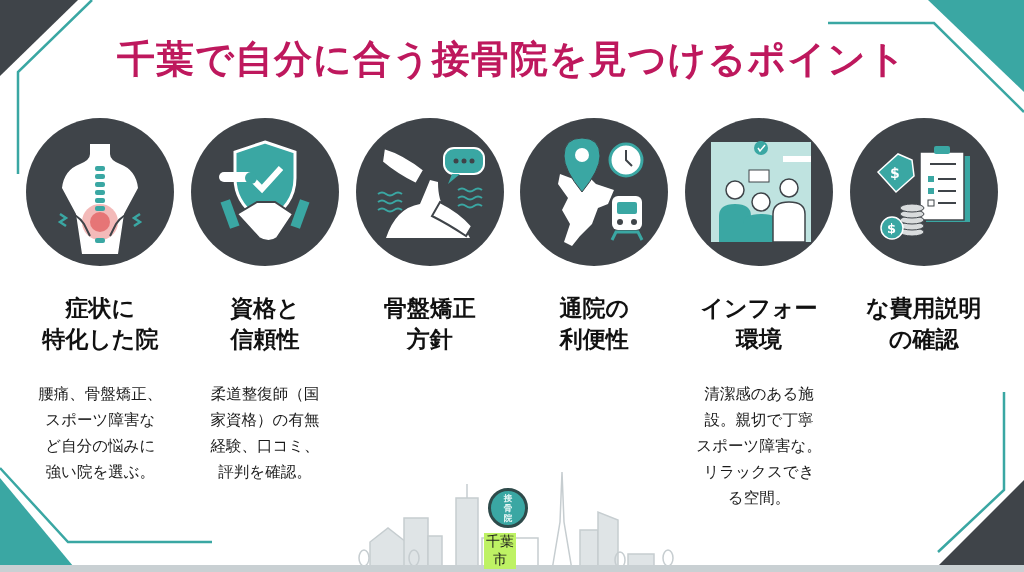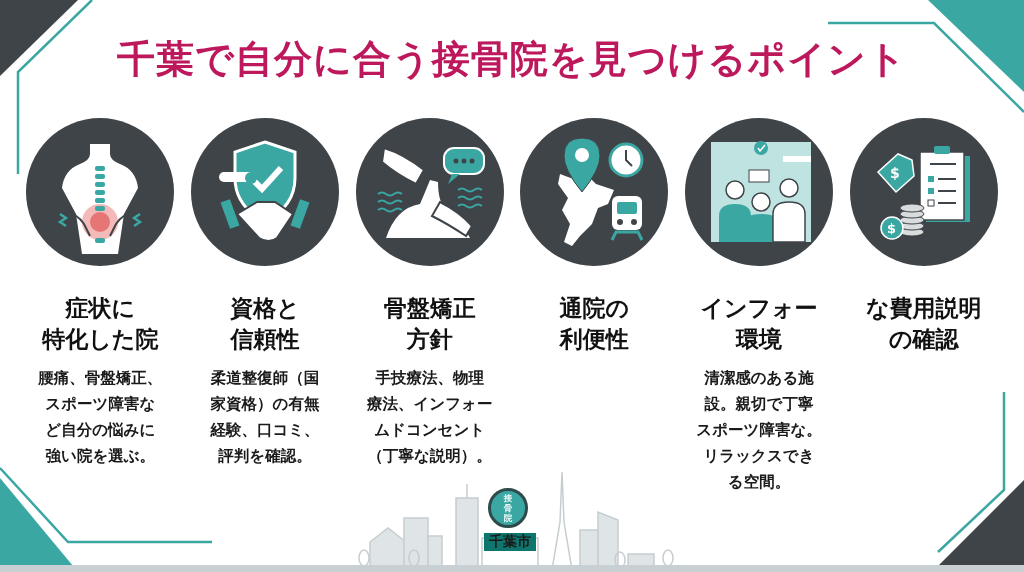--- a/index.html
+++ b/index.html
@@ -20,36 +20,36 @@
     width: 148px; height: 148px; border-radius: 50%;
     background: #3f4449; display: flex; align-items: center; justify-content: center;
     overflow: hidden;
   }
   .icon-circle svg { width: 148px; height: 148px; }
   .card-title {
     margin-top: 27px; text-align: center; font-weight: bold; font-size: 23px; line-height: 31px;
     color: #111111; white-space: pre-line; height: 62px;
   }
   .card-desc {
-    margin-top: 10px; text-align: center; font-weight: bold; font-size: 15.5px; line-height: 26px;
+    margin-top: 26px; text-align: center; font-weight: normal; font-size: 15.5px; line-height: 26px;
     color: #1a1a1a; white-space: pre-line;
   }
 
   .skyline { position: absolute; left: 0; bottom: 0; width: 1024px; height: 110px; }
   .ground { position: absolute; left: 0; bottom: 0; width: 1024px; height: 7px; background: #c9d0d3; }
 
   .clinic-badge {
     position: absolute; left: 488px; top: 488px; width: 40px; height: 40px; border-radius: 50%;
     background: #3aa7a3; border: 3px solid #2e4a4a;
     color: #e8f7f6; font-size: 8.5px; font-weight: bold; line-height: 10px;
     display: flex; align-items: center; justify-content: center; text-align: center; white-space: pre-line;
   }
   .city-label {
-    position: absolute; left: 484px; top: 533px; width: 52px; text-align: center;
-    font-size: 14px; font-weight: bold; color: #1a1a1a; background: #0f766e;
+    position: absolute; left: 484px; top: 533px; width: 32px; text-align: center;
+    font-size: 14px; font-weight: normal; color: #1a1a1a; background: #bef264;
   }
 </style>
 </head>
 <body>
 
 <svg class="deco" viewBox="0 0 1024 572">
 
   <polygon points="0,0 78,0 0,76" fill="#3f4449"></polygon>
   <polyline points="92,0 18,72 18,174" fill="none" stroke="#3aa7a3" stroke-width="2.5"></polyline>
 
@@ -134,24 +134,20 @@
           <path d="M22 84 q4 -3 8 0 t8 0 t8 0"></path>
           <path d="M22 92 q4 -3 8 0 t8 0 t8 0"></path>
           <path d="M102 72 q4 -3 8 0 t8 0 t8 0"></path>
           <path d="M102 80 q4 -3 8 0 t8 0 t8 0"></path>
           <path d="M102 88 q4 -3 8 0 t8 0 t8 0"></path>
         </g>
       </svg>
     </div>
     <div class="card-title">骨盤矯正
 方針</div>
-    <div class="card-desc">手技療法、物理
-療法、インフォー
-ムドコンセント
-（丁寧な説明）。</div>
   </div>
 
   <div class="card">
     <div class="icon-circle">
       <svg viewBox="0 0 148 148">
         <path d="M40 56 l16 6 l10 -6 l10 10 l18 6 l-6 14 l-10 4 l-6 16 l-12 12 l-8 10 l-8 -4 l6 -18 l-8 -14 l6 -12 l-10 -14z" fill="#ffffff"></path>
         <path d="M62 20 q18 0 18 18 q0 14 -18 36 q-18 -22 -18 -36 q0 -18 18 -18z" fill="#3aa7a3" stroke="#3f4449" stroke-width="1"></path>
         <circle cx="62" cy="37" r="7" fill="#ffffff"></circle>
         <circle cx="106" cy="42" r="16" fill="#ffffff" stroke="#3aa7a3" stroke-width="3"></circle>
         <polyline points="106,32 106,42 112,48" fill="none" stroke="#3f4449" stroke-width="2"></polyline>

